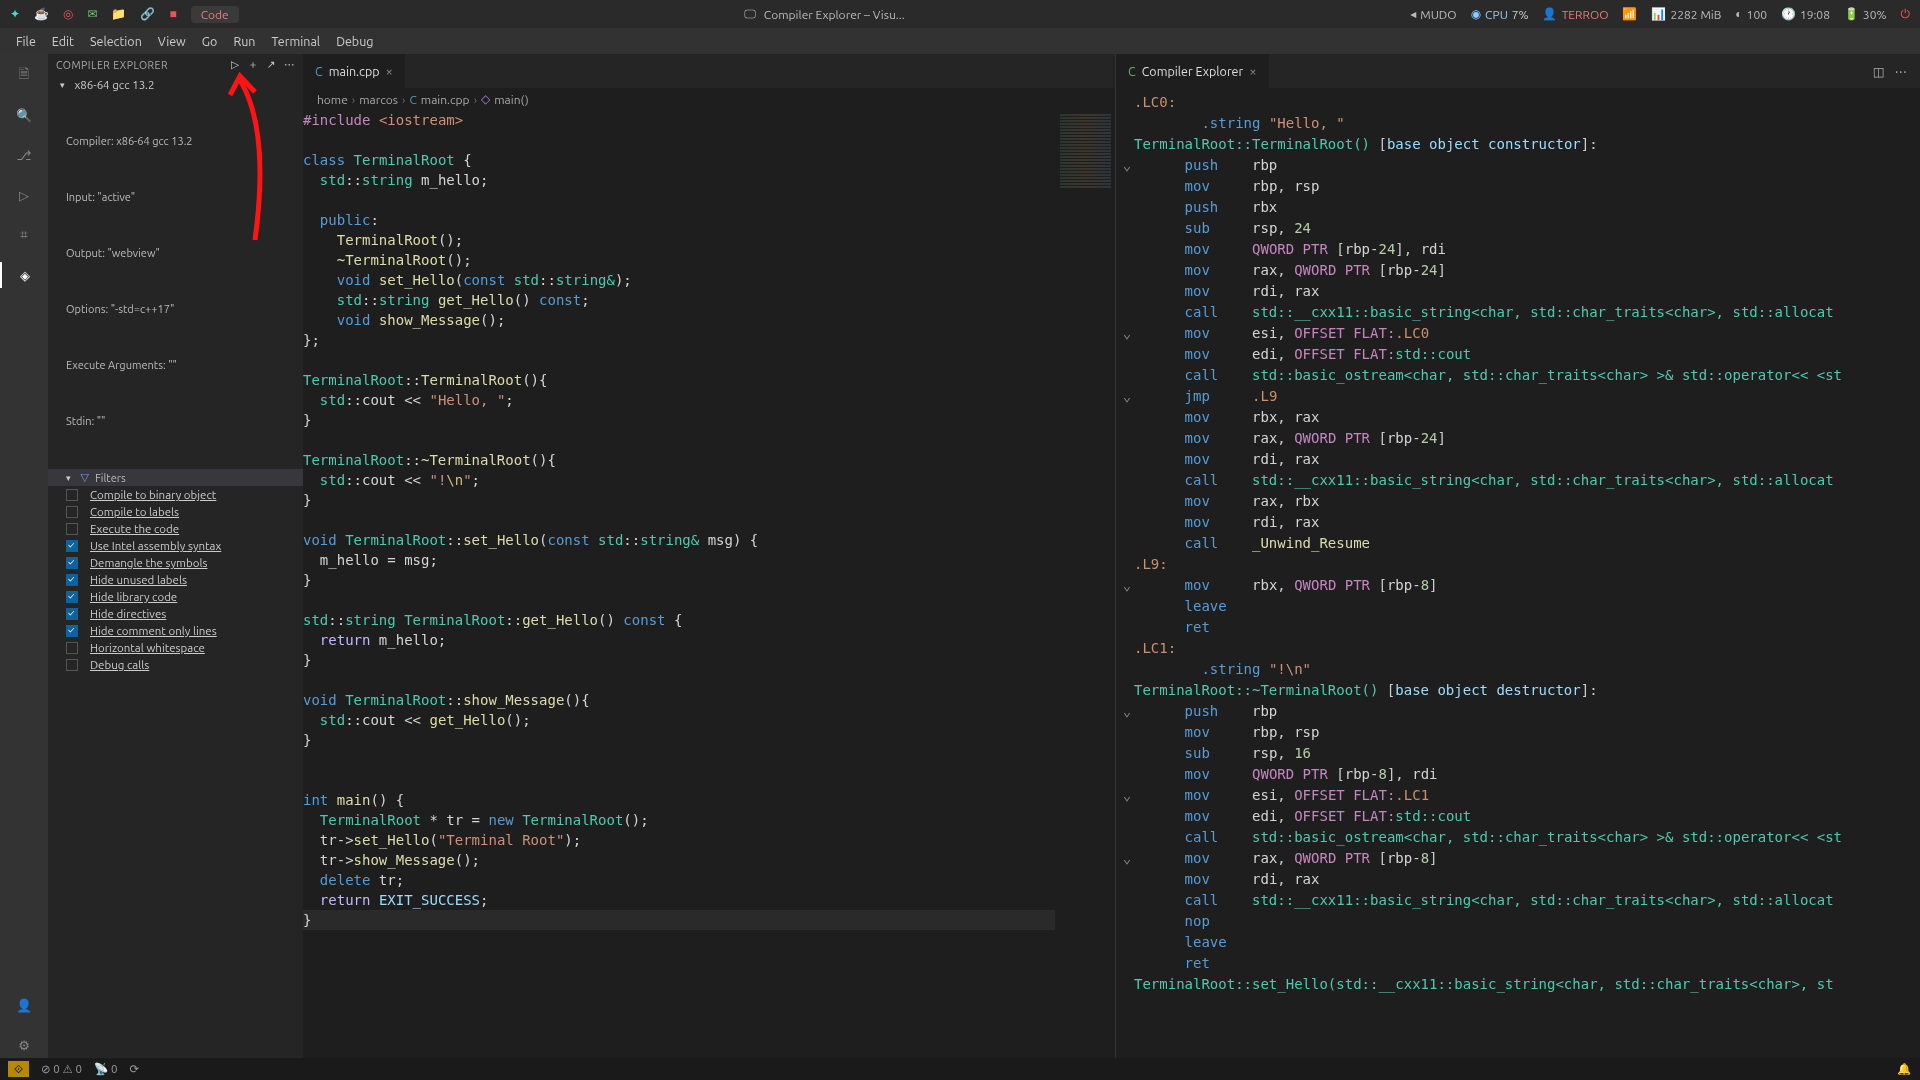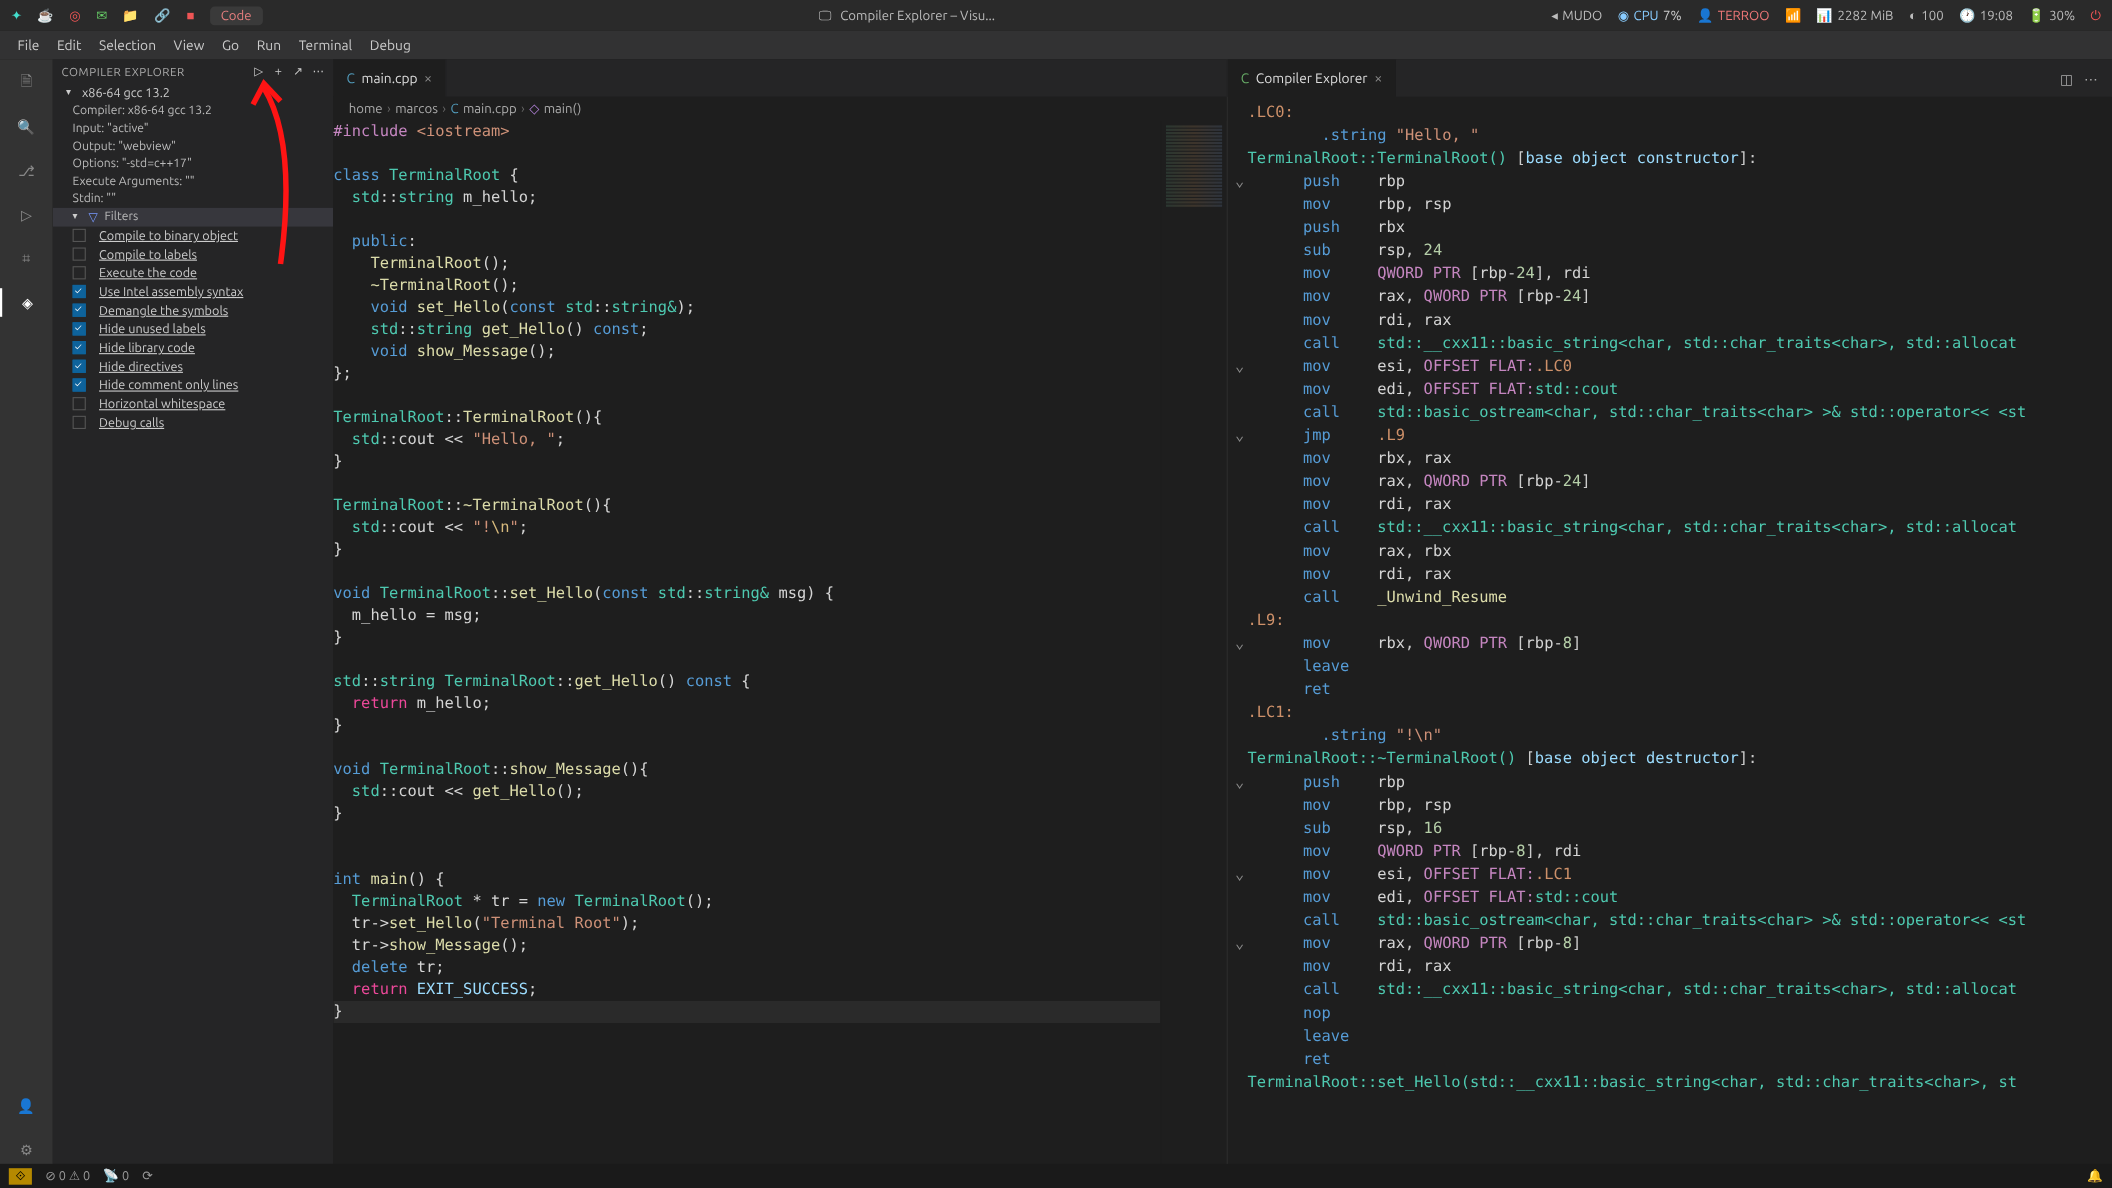--- a/index.html
+++ b/index.html
@@ -69,23 +69,23 @@
   font-size:11.5px;
   overflow:hidden;
 }
 .sidepanel .hdr {
   display:flex; align-items:center; justify-content:space-between;
   padding: 4px 8px;
   font-size:10.5px; letter-spacing:.5px;
   color:#aaa;
 }
 .sidepanel .hdr .icons { display:flex; gap:8px; color:#ccc; }
-.sidepanel .row { display:flex; align-items:flex-start; padding:2px 4px 2px 18px; gap:6px; white-space:nowrap; }
+.sidepanel .row { display:flex; align-items:center; padding:2px 4px 2px 18px; gap:6px; white-space:nowrap; }
 .sidepanel .row.l1 { padding-left:12px; }
-.sidepanel .row.l2 { font-size:11px; color:#bbb; }
+.sidepanel .row.l2 { font-size:11px; color:#bbb;margin-top:40px; }
 .sidepanel .filters .row { padding-left:18px; position:relative;text-decoration:underline; }
 .sidepanel .caret::before { content:"▾"; color:#ccc; font-size:9px; margin-right:4px; }
 .sidepanel .cb { width:12px; height:12px; border:1px solid #555; display:inline-block; margin-right:6px; position:relative; }
 .sidepanel .cb.on { background:#0e639c; border-color:#0e639c; }
 .sidepanel .cb.on::after { content:"✓"; color:#fff; font-size:9px; position:absolute; left:1px; top:-1px; }
 
 
 .redarrow { position:absolute; left:200px; top:70px; pointer-events:none; }
 
 
@@ -108,21 +108,21 @@
 .asmsub { height:26px; display:flex; align-items:flex-end; gap:24px; padding:0 14px; font-size:13px; color:#aaa; border-bottom:1px solid #333;}
 .asmsub span { padding-bottom:5px; }
 .asmsub .active { color:#fff; border-bottom:1px solid #fff; }
 .asm { flex:1; overflow:hidden; font-size:14px; line-height:21px; padding:4px 0 0 4px; white-space:pre; }
 .asm .fold { color:#888; display:inline-block; width:14px; text-align:center; }
 
 
 .statusbar { height:22px; background:#1a1a1a; display:flex; align-items:center; padding:0 8px; font-size:11.5px; color:#999; gap:12px;}
 
 
-.kw{color:#ec4899;} .kw2{color:#569cd6;} .ty{color:#4ec9b0;} .fn{color:#dcdcaa;} .str{color:#ce9178;} .pp{color:#c586c0;} .id{color:#9cdcfe;margin-top:37px;} .esc{color:#d7ba7d;}
+.kw{color:#c4b5fd;} .kw2{color:#569cd6;} .ty{color:#4ec9b0;} .fn{color:#dcdcaa;} .str{color:#ce9178;} .pp{color:#c586c0;} .id{color:#9cdcfe;margin-top:37px;} .esc{color:#d7ba7d;}
 .curline{ background:#2a2a2a; display:inline-block; width:100%;}
 
 
 .al{color:#cd9069;} .ai{color:#569cd6;} .ar{color:#d4d4d4;} .ak{color:#c586c0;} .an{color:#b5cea8;} .as{color:#ce9178;} .ac{color:#4ec9b0;} .ab{color:#dcdcaa;} .ax{color:#9cdcfe;margin-top:21px;}
 </style>
 </head>
 <body>
 
 <div class="sysbar">
   <div class="left">

